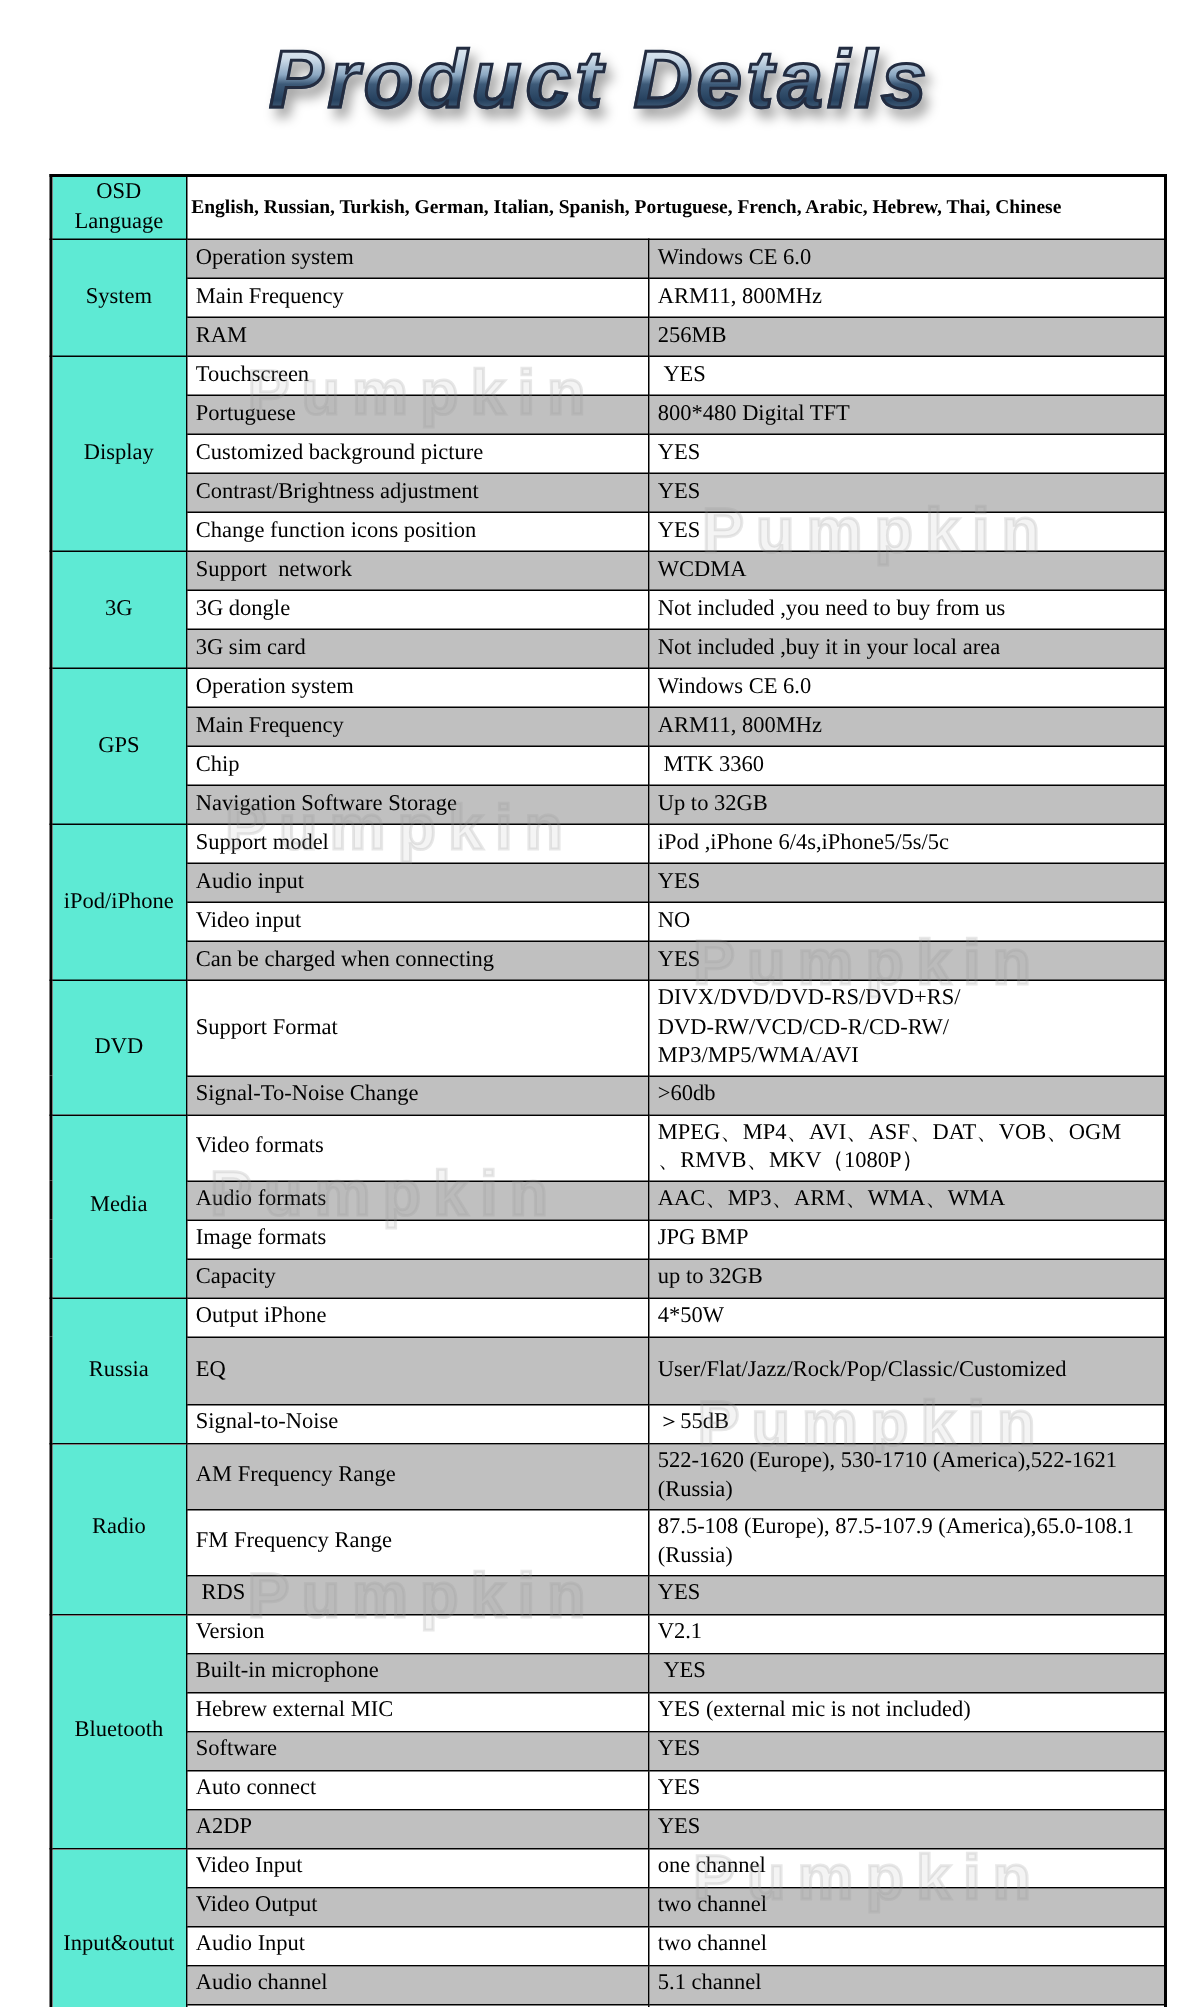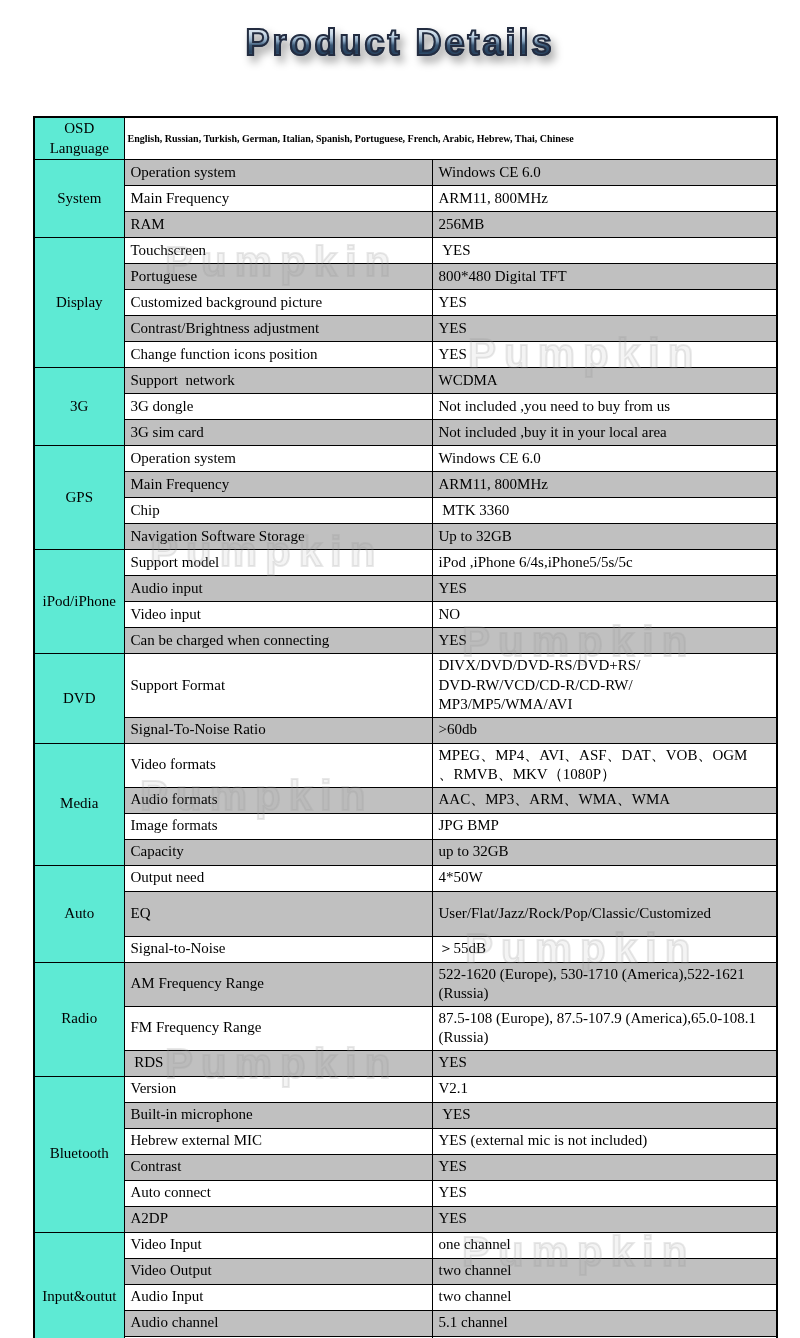--- a/index.html
+++ b/index.html
@@ -14,31 +14,32 @@
   
   .title-wrap {
     padding-top: 22px;
     height: 94px;
     text-align: center;
   }
   .title {
     display: inline-block;
     font-family: "Liberation Sans", sans-serif;
     font-weight: bold;
-    font-size: 36px;
+    font-size: 54px;
     letter-spacing: 3px;
     background: linear-gradient(180deg,
       #f3f7fb 0%, #cddce9 28%, #8da9c3 45%,
       #3d5a78 55%, #26415e 72%, #7e9bb6 100%);
     -webkit-background-clip: text;
     background-clip: text;
     color: rgba(70,95,125,0.95);
     -webkit-text-fill-color: transparent;
     -webkit-text-stroke: 2px #232c40;
     filter: drop-shadow(4px 6px 4px rgba(0,0,0,0.35));
+    font-style: italic;
   }
 
   
   .watermark {
     position: absolute;
     font-family: "Liberation Sans", sans-serif;
     font-weight: bold;
     font-size: 42px;
     letter-spacing: 8px;
     color: rgba(150,150,150,0.10);
@@ -81,21 +82,21 @@
     white-space: pre-wrap;
     overflow: hidden;
   }
   td.cat {
     text-align: center;
     padding: 1px 2px;
     background: #5eead4;
   }
   td.hdrval {
     font-weight: bold;
-    font-size: 10px;
+    font-size: 13px;
     padding: 2px 3px;
     white-space: nowrap;
   }
   td.shaded { background: var(--row-shade, #c0c0c0); }
   tr.tall td.lbl, tr.tall td.val { height: 40px; }
 </style>
 </head>
 <body>
 
 <div class="title-wrap">
@@ -206,21 +207,21 @@
         <td class="val shaded">YES</td>
       </tr>
       <tr>
         <td class="cat" rowspan="2">DVD</td>
         <td class="lbl">Support Format</td>
         <td class="val">DIVX/DVD/DVD-RS/DVD+RS/
 DVD-RW/VCD/CD-R/CD-RW/
 MP3/MP5/WMA/AVI</td>
       </tr>
       <tr>
-        <td class="lbl shaded">Signal-To-Noise Ratio</td>
+        <td class="lbl shaded">Signal-To-Noise Change</td>
         <td class="val shaded">&gt;60db</td>
       </tr>
       <tr>
         <td class="cat" rowspan="4">Media</td>
         <td class="lbl">Video formats</td>
         <td class="val">MPEG、MP4、AVI、ASF、DAT、VOB、OGM
 、RMVB、MKV（1080P）</td>
       </tr>
       <tr>
         <td class="lbl shaded">Audio formats</td>
@@ -228,22 +229,22 @@
       </tr>
       <tr>
         <td class="lbl">Image formats</td>
         <td class="val">JPG BMP</td>
       </tr>
       <tr>
         <td class="lbl shaded">Capacity</td>
         <td class="val shaded">up to 32GB</td>
       </tr>
       <tr>
-        <td class="cat" rowspan="3">Auto</td>
-        <td class="lbl">Output need</td>
+        <td class="cat" rowspan="3">Russia</td>
+        <td class="lbl">Output iPhone</td>
         <td class="val">4*50W</td>
       </tr>
       <tr class="tall">
         <td class="lbl shaded">EQ</td>
         <td class="val shaded">User/Flat/Jazz/Rock/Pop/Classic/Customized</td>
       </tr>
       <tr>
         <td class="lbl">Signal-to-Noise</td>
         <td class="val">＞55dB</td>
       </tr>
@@ -269,21 +270,21 @@
       </tr>
       <tr>
         <td class="lbl shaded">Built-in microphone</td>
         <td class="val shaded"> YES</td>
       </tr>
       <tr>
         <td class="lbl">Hebrew external MIC</td>
         <td class="val">YES (external mic is not included)</td>
       </tr>
       <tr>
-        <td class="lbl shaded">Contrast</td>
+        <td class="lbl shaded">Software</td>
         <td class="val shaded">YES</td>
       </tr>
       <tr>
         <td class="lbl">Auto connect</td>
         <td class="val">YES</td>
       </tr>
       <tr>
         <td class="lbl shaded">A2DP</td>
         <td class="val shaded">YES</td>
       </tr>

